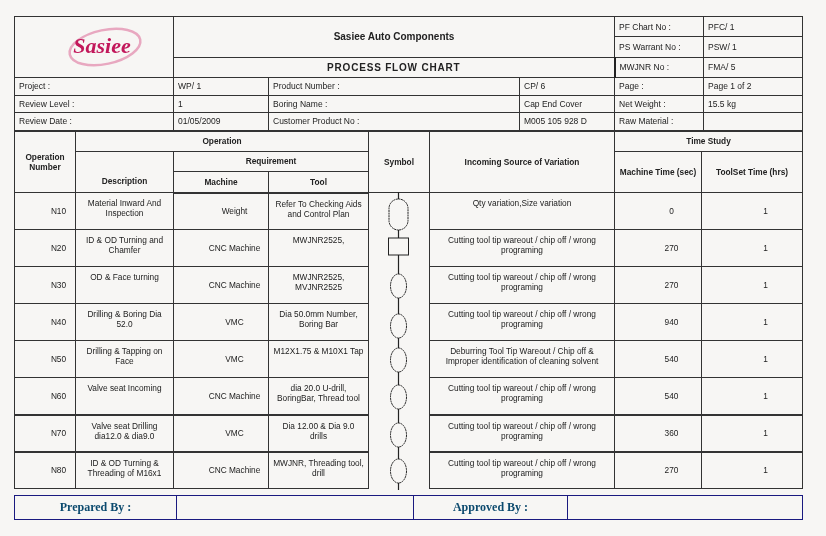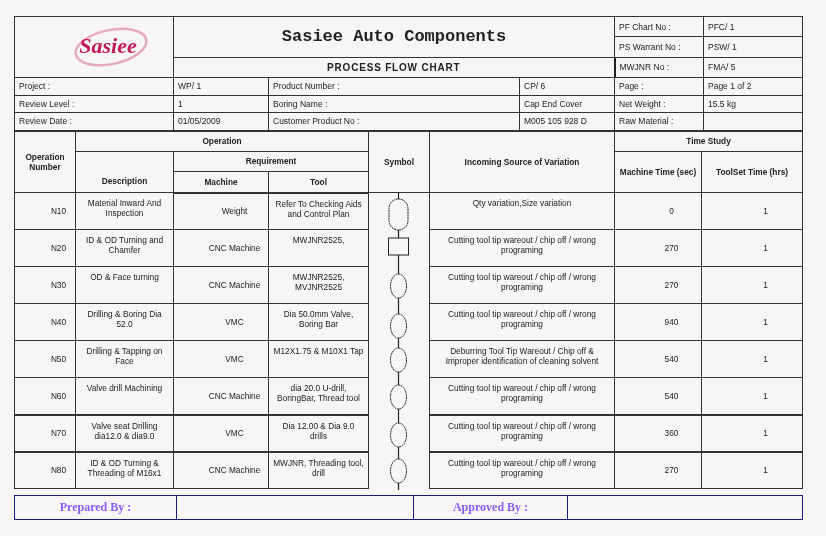--- a/index.html
+++ b/index.html
@@ -2,34 +2,34 @@
 <html><head>
 <meta charset="utf-8">
 <style>
   html,body{margin:0;padding:0;}
   body{width:826px;height:536px;background:#f7f6f4;position:relative;overflow:hidden;font-family:"Liberation Sans",sans-serif;color:#222;}
   .abs{position:absolute;box-sizing:border-box;}
   table{border-collapse:collapse;table-layout:fixed;}
   td{border:1px solid #333;box-sizing:border-box;padding:0 4px;font-size:8.5px;vertical-align:middle;overflow:hidden;}
   #hdr{left:14px;top:16px;width:788px;}
   #hdr td{height:17.5px;}
-  .logo{text-align:center;padding-left:32px;}
-  .title1{text-align:center;font-size:17px;font-weight:bold;font-family:Liberation Mono, monospace;}
+  .logo{padding-left:32px;}
+  .title1{text-align:center;font-size:10px;font-weight:bold;}
   .title2{text-align:center;font-size:10px;font-weight:bold;letter-spacing:0.8px;}
   #main{left:14px;top:131px;width:788px;}
   #main td{text-align:center;font-size:8.3px;line-height:1.25;}
   #main .th{font-weight:bold;font-size:8.3px;text-align:center;}
   #main tr.hlast td{border-bottom:2.5px solid #333;}
   #main tr.drow td{height:37px;vertical-align:top;padding-top:5px;}
   #main tr.drow td.mid{vertical-align:middle;padding-top:0;padding-left:31px;}
   #main tr.thick td{border-top:2px solid #333;}
   #main td.sym{border-top:none;border-bottom:none;padding:0;}
   #symcol{left:368px;top:192px;width:61px;height:298px;}
   #footer{left:14px;top:495px;width:788px;}
-  #footer td{border:1px solid #1a1a80;height:24px;font-family:"Liberation Serif",serif;font-weight:bold;font-size:12px;color:#8b5cf6;text-align:center;}
+  #footer td{border:1px solid #1a1a80;height:24px;font-family:"Liberation Serif",serif;font-weight:bold;font-size:12px;color:#0c4a6e;text-align:center;}
 </style>
 </head>
 <body>
 
 <table id="hdr" class="abs">
   <colgroup>
       <col style="width:159px">
       <col style="width:95px">
       <col style="width:251px">
       <col style="width:95px">
@@ -139,37 +139,37 @@
     <td class="mid">CNC Machine</td>
     <td>MWJNR2525, MVJNR2525</td>
     <td>Cutting tool tip wareout / chip off / wrong programing</td>
     <td class="mid">270</td>
     <td class="mid">1</td>
   </tr>
   <tr class="drow">
     <td class="mid">N40</td>
     <td>Drilling &amp; Boring Dia 52.0</td>
     <td class="mid">VMC</td>
-    <td>Dia 50.0mm Valve, Boring Bar</td>
+    <td>Dia 50.0mm Number, Boring Bar</td>
     <td>Cutting tool tip wareout / chip off / wrong programing</td>
     <td class="mid">940</td>
     <td class="mid">1</td>
   </tr>
   <tr class="drow">
     <td class="mid">N50</td>
     <td>Drilling &amp; Tapping on Face</td>
     <td class="mid">VMC</td>
     <td>M12X1.75 &amp; M10X1 Tap</td>
     <td>Deburring Tool Tip Wareout / Chip off &amp; Improper identification of cleaning solvent</td>
     <td class="mid">540</td>
     <td class="mid">1</td>
   </tr>
   <tr class="drow">
     <td class="mid">N60</td>
-    <td>Valve drill Machining</td>
+    <td>Valve seat Incoming</td>
     <td class="mid">CNC Machine</td>
     <td>dia 20.0 U-drill, BoringBar, Thread tool</td>
     <td>Cutting tool tip wareout / chip off / wrong programing</td>
     <td class="mid">540</td>
     <td class="mid">1</td>
   </tr>
   <tr class="drow thick">
     <td class="mid">N70</td>
     <td>Valve seat Drilling dia12.0 &amp; dia9.0</td>
     <td class="mid">VMC</td>

